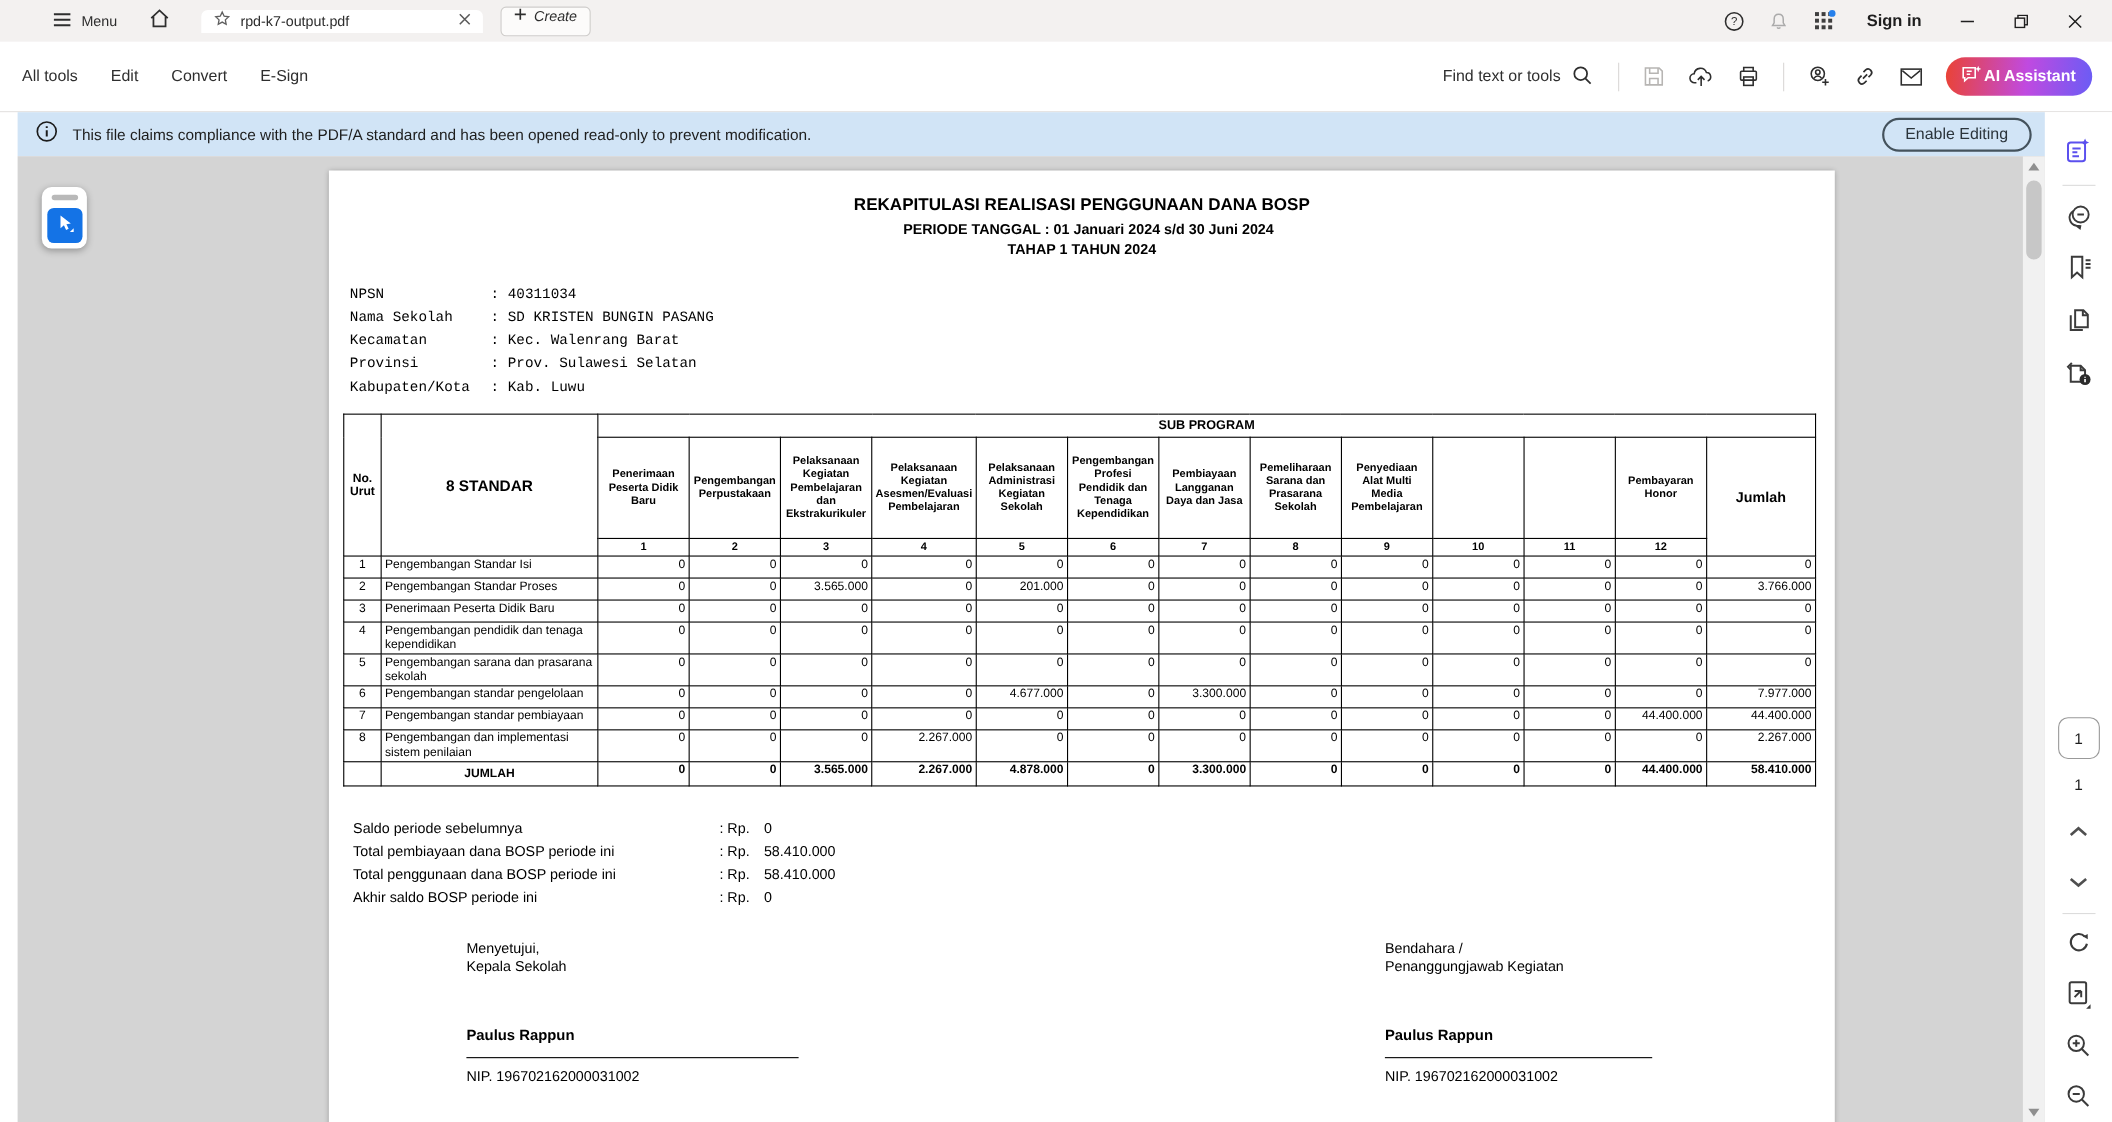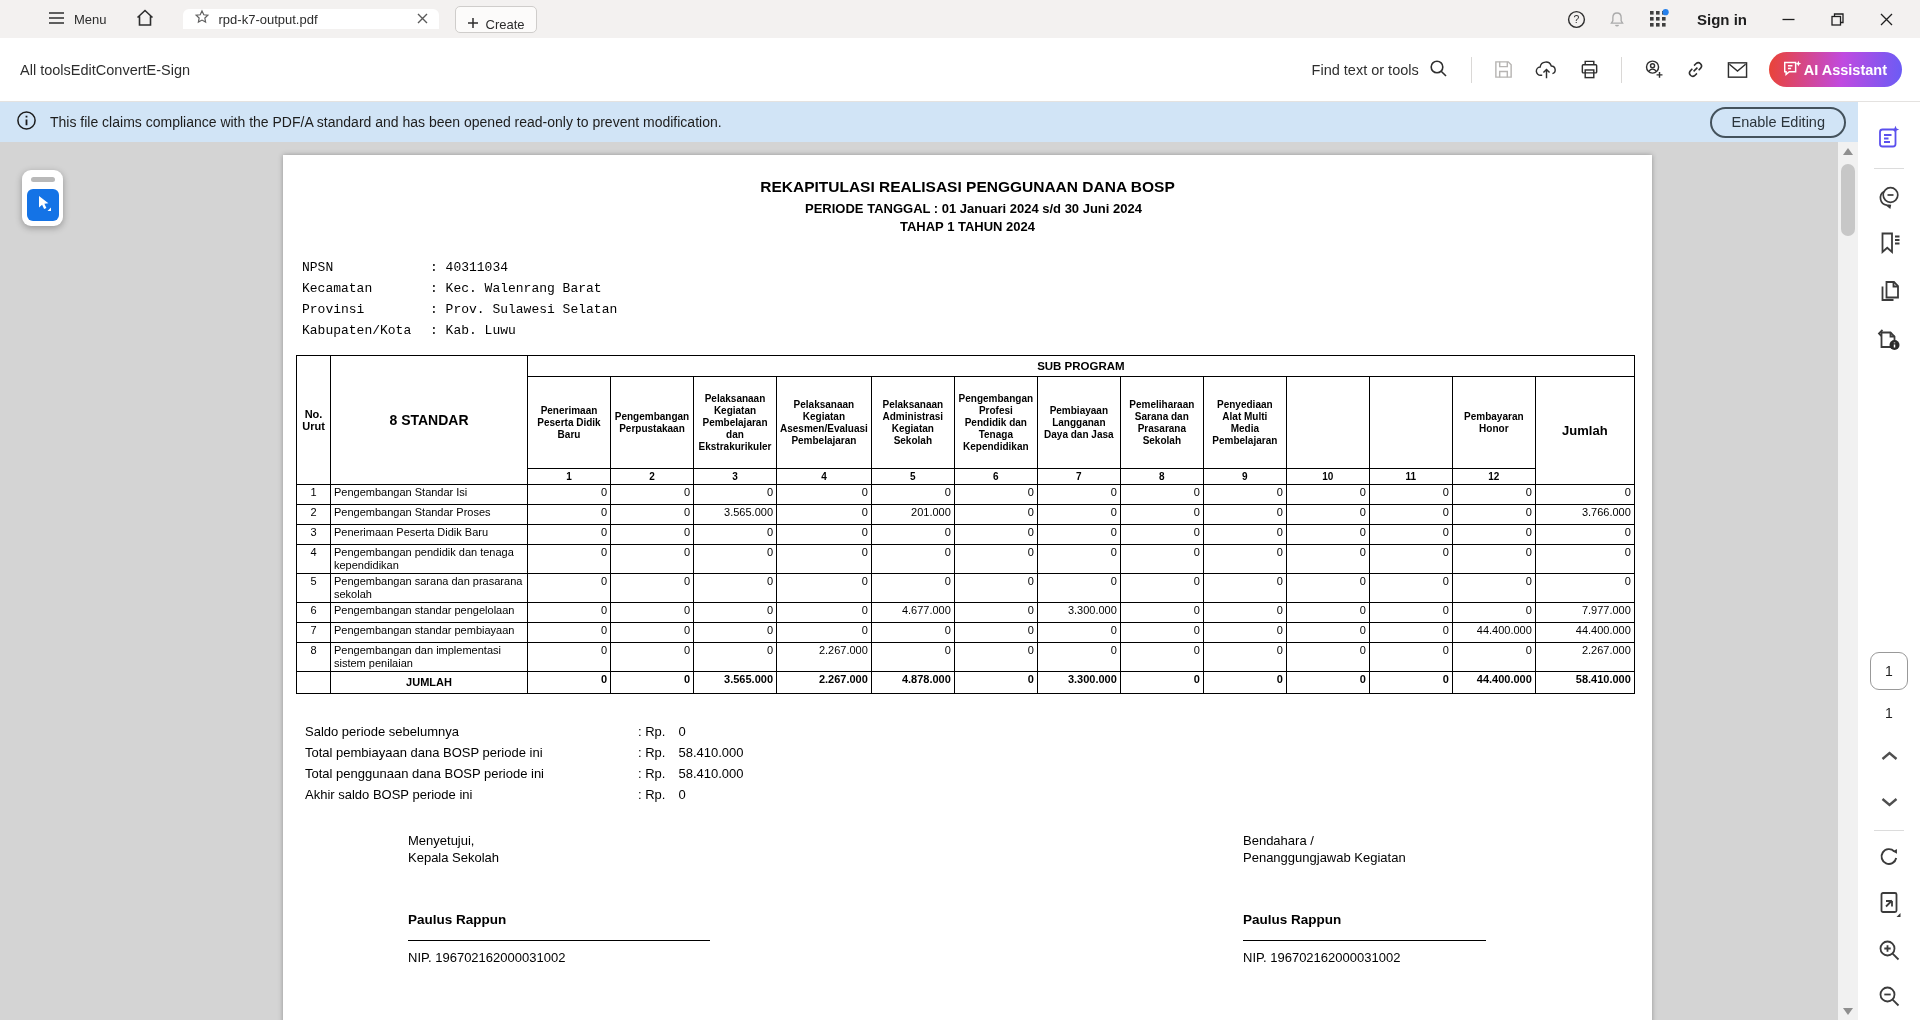--- a/index.html
+++ b/index.html
@@ -7,39 +7,39 @@
   body { font-family:"Liberation Sans","DejaVu Sans",sans-serif; background:#fff; color:#2c2c2c; }
   .app { position:relative; width:1920px; height:1020px; }
 
   
   .titlebar { height:38px; background:#f3f1f0; display:flex; align-items:stretch; justify-content:space-between; }
   .tb-left { display:flex; align-items:center;margin-left:32px; }
   .menu-btn { display:flex; align-items:center; gap:9px; padding:0 14px 0 16px; font-size:13px; color:#2c2c2c; cursor:default; }
   .home-btn { padding:0 14px; display:flex; align-items:center; }
   .doc-tab { margin-left:14px; width:256px; background:#fff; border-radius:6px 6px 0 0; display:flex; align-items:center; padding:0 11px; gap:9px; }
   .doc-tab .tab-title { flex:1; font-size:13px; color:#2c2c2c; white-space:nowrap; overflow:hidden; }
-  .create-btn { margin-left:16px; align-self:center; height:27px; display:flex; align-items:flex-end; gap:7px; padding:0 11px; border:1px solid #cfcdcb; border-radius:5px; background:#fcfbfa; font-size:13px; }
+  .create-btn { margin-left:16px; align-self:center; height:27px; display:flex; align-items:flex-start; gap:7px; padding:0 11px; border:1px solid #cfcdcb; border-radius:5px; background:#fcfbfa; font-size:13px;font-style:italic; }
   .tb-right { display:flex; align-items:center; gap:22px; padding-right:20px; }
   .signin { font-size:15px; font-weight:700; color:#1e1e1e; margin:0 6px; }
   .win-ctl { padding:0 7px; display:flex; align-items:center; }
   .appgrid-wrap { position:relative; display:flex; }
 
   
   .toolbar { height:64px; background:#fff; border-bottom:1px solid #e4e2e0; display:flex; align-items:center; justify-content:space-between; padding:0 18px 0 20px; }
-  .tool-menus { display:flex; align-items:center; font-size:14.5px; color:#2e2e2e; }
+  .tool-menus { display:flex; align-items:center; gap:30px; font-size:14.5px; color:#2e2e2e; }
   .tool-right { display:flex; align-items:center; gap:21px; }
   .find-group { display:flex; align-items:center; gap:9px; font-size:14.5px; color:#2e2e2e; margin-right:2px; }
   .vdiv { width:1px; height:26px; background:#dad8d6; }
   .icon-btn { display:flex; align-items:center; justify-content:center; }
   .ai-pill { height:35px; border-radius:18px; display:flex; align-items:center; gap:2px; padding:0 15px 0 13px;
              background:linear-gradient(95deg,#ea4335 0%,#c04ae0 55%,#6a5cf5 100%); color:#fff; font-size:14.5px; font-weight:600; }
 
   
   .below { display:flex; height:918px; }
-  .left-col { width:1858px; display:flex; flex-direction:column; }
+  .left-col { width:1858px; display:flex; flex-direction:column;margin-left:16px; }
   .notifbar { height:40px; background:#d1e4f6; display:flex; align-items:center; padding:0 12px 0 16px; gap:13px; }
   .notif-msg { font-size:14px; color:#1d1d1d; flex:1; }
   .enable-btn { height:31px; padding:0 19px; border:2px solid #44525c; border-radius:16px; background:transparent; font-size:14.5px; font-weight:500; color:#2b343b; font-family:inherit; }
 
   
   .canvas { flex:1; position:relative; background:#d4d4d4; overflow:hidden; }
   .float-tools { position:absolute; left:22px; top:28px; width:41px; background:#fff; border-radius:9px; padding:6px 4px 5px; box-shadow:0 2px 7px rgba(0,0,0,.3); }
   .float-handle { width:24px; height:5px; border-radius:3px; background:#b9b9b9; margin:1px auto 7px; }
   .select-tool { width:32px; height:32px; margin:0 auto; border-radius:6px; background:#1473e6; display:flex; align-items:center; justify-content:center; position:relative; }
 
@@ -295,20 +295,24 @@
           <div class="doc-head">
             <div class="doc-title">REKAPITULASI REALISASI PENGGUNAAN DANA BOSP</div>
             <div class="doc-sub">PERIODE TANGGAL : 01 Januari 2024 s/d 30 Juni 2024</div>
             <div class="doc-sub2">TAHAP 1 TAHUN 2024</div>
           </div>
 
           <div class="school-info">
               <div class="info-row">
                 <span class="info-label">NPSN</span>
                 <span class="info-value">: 40311034</span>
+              </div>
+              <div class="info-row">
+                <span class="info-label">Nama Sekolah</span>
+                <span class="info-value">: SD KRISTEN BUNGIN PASANG</span>
               </div>
               <div class="info-row">
                 <span class="info-label">Kecamatan</span>
                 <span class="info-value">: Kec. Walenrang Barat</span>
               </div>
               <div class="info-row">
                 <span class="info-label">Provinsi</span>
                 <span class="info-value">: Prov. Sulawesi Selatan</span>
               </div>
               <div class="info-row">

